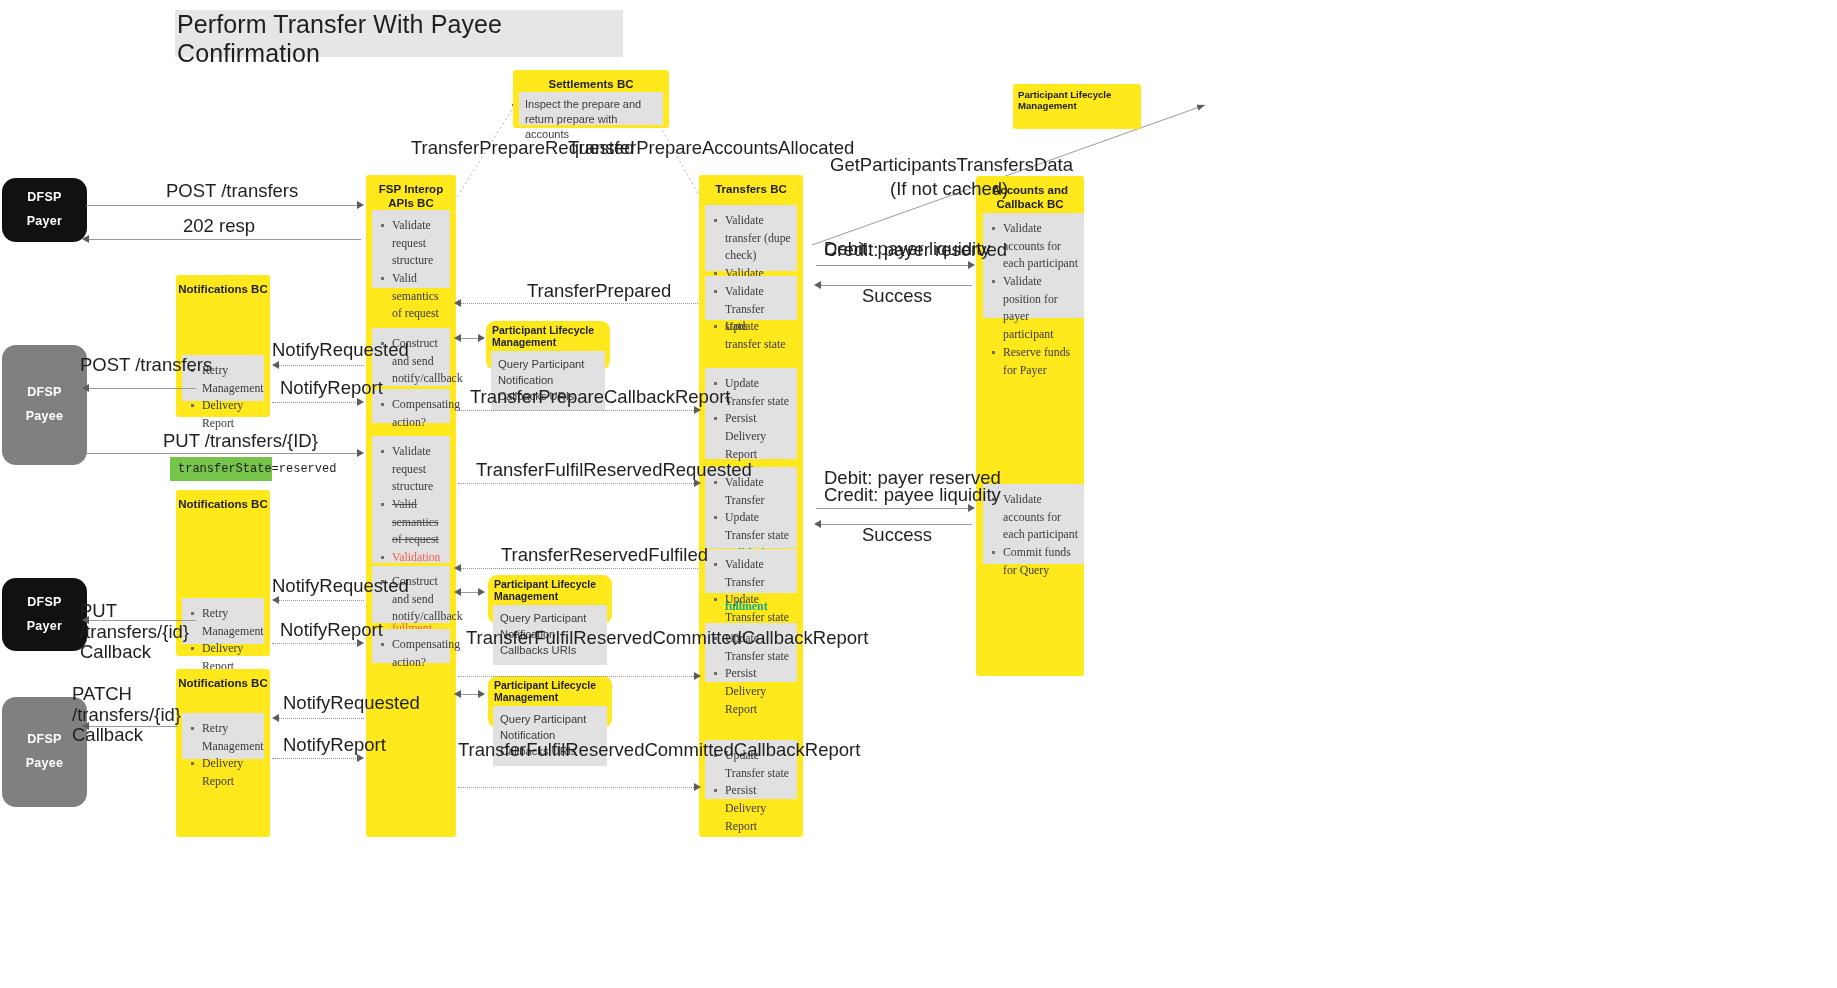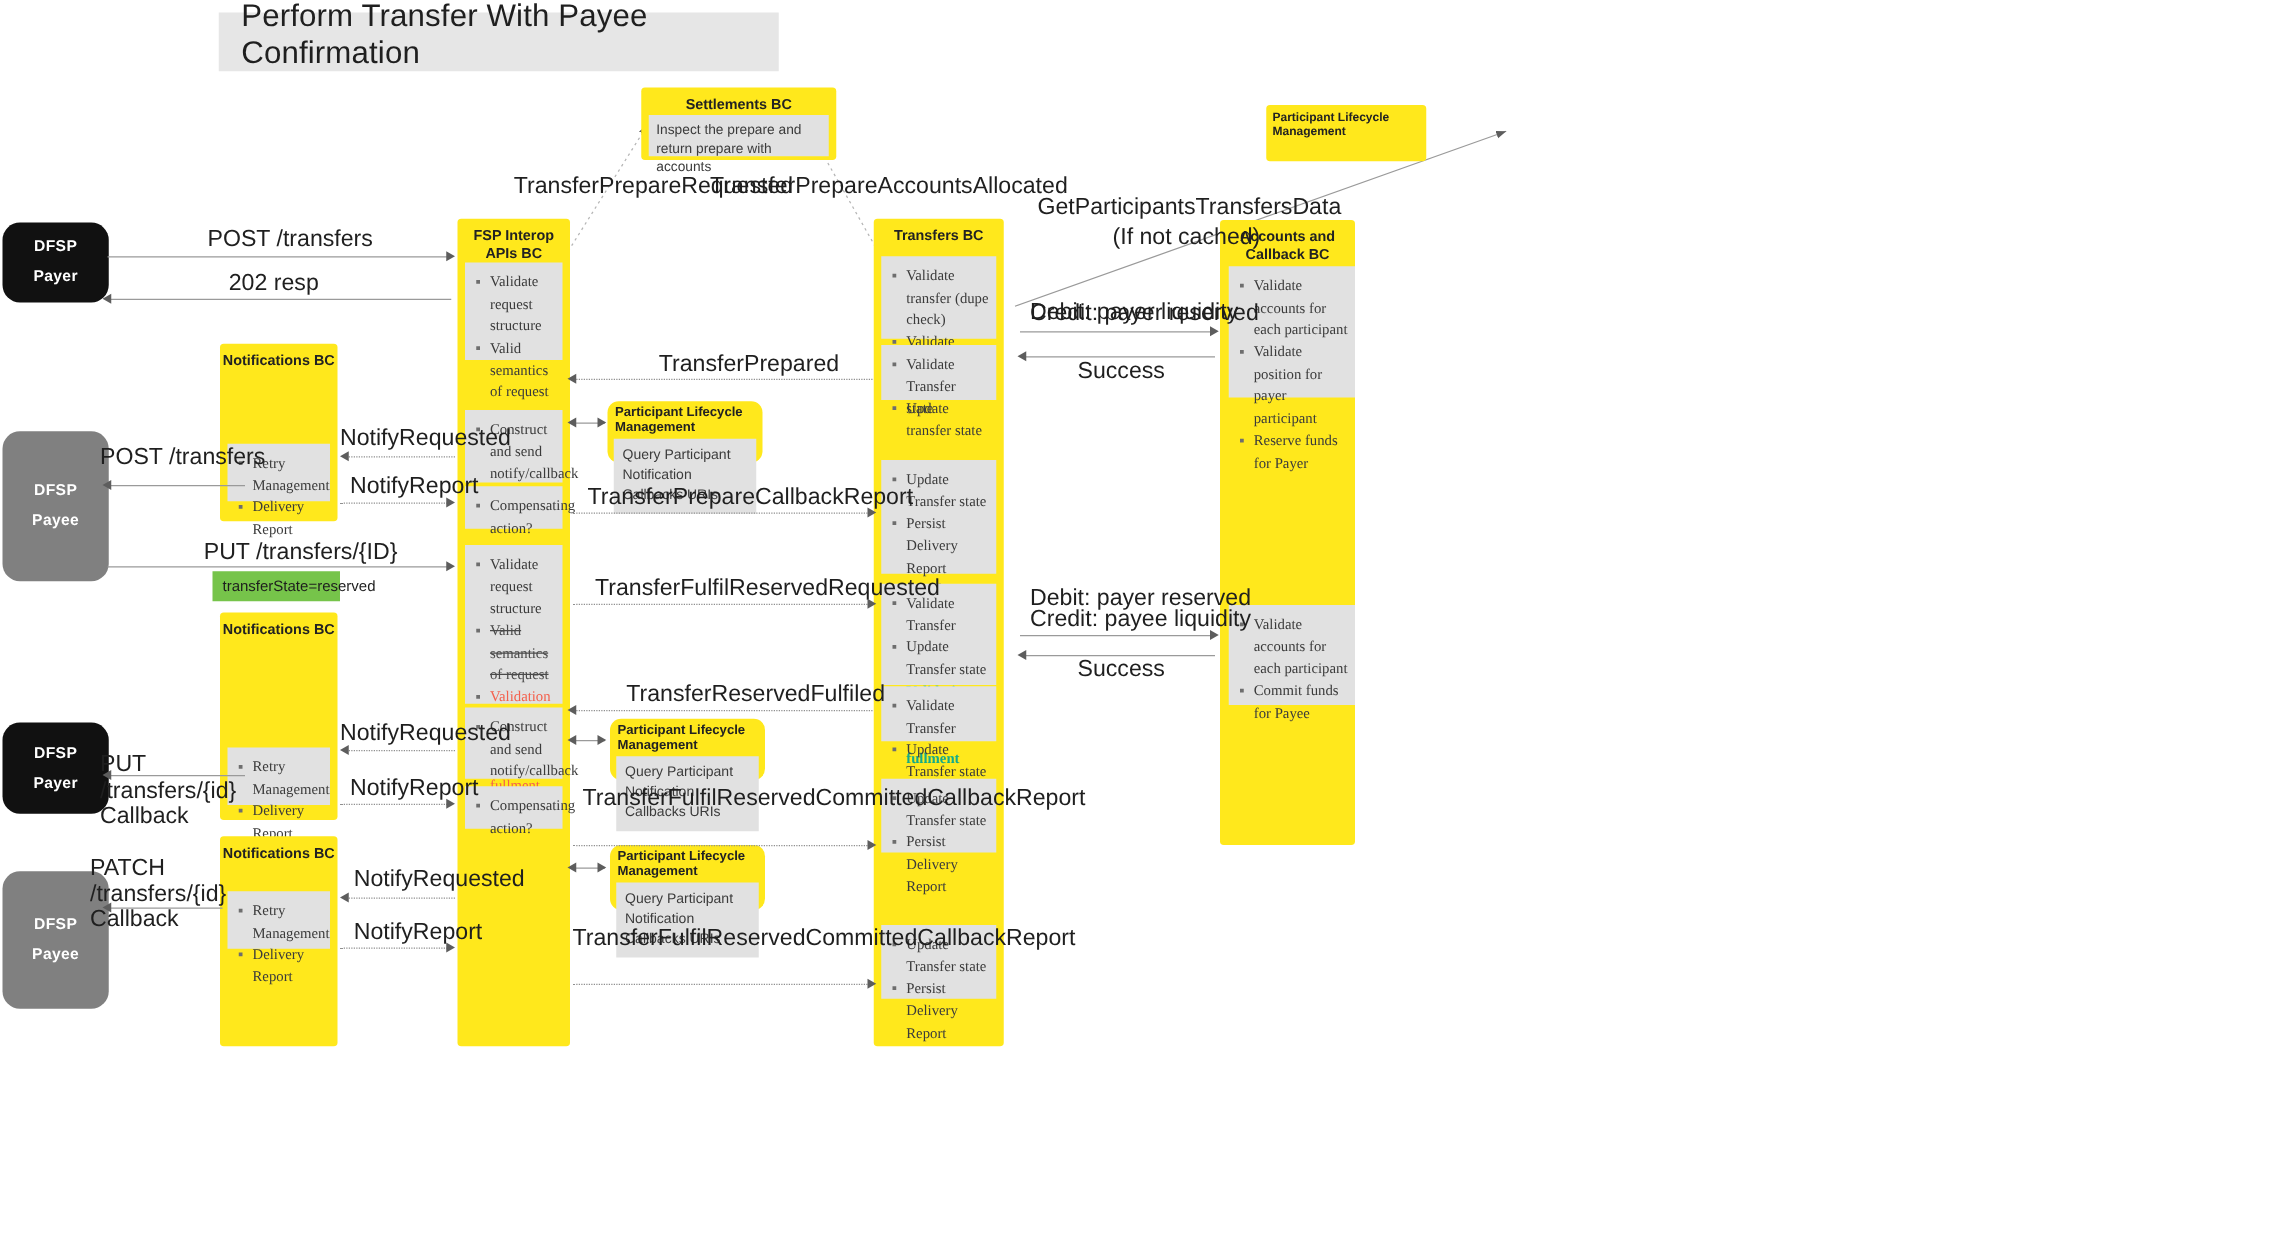--- a/index.html
+++ b/index.html
@@ -12,22 +12,22 @@
     width:1837px;
     height:988px;
     background:#ffffff;
     overflow:hidden;
   }
   .abs{position:absolute;box-sizing:border-box;}
 
   
   .title-band{
     background:#e6e6e6;
-    display:flex;align-items:flex-end;
-    padding-left:18px;
+    display:flex;align-items:flex-start;
+    padding-left:2px;
     font-size:25px;
     color:#1f1f1f;
     letter-spacing:.1px;
   }
 
   
   .actor{
     border-radius:14px;
     display:flex;flex-direction:column;
     align-items:center;justify-content:center;
@@ -115,20 +115,21 @@
   .head{position:absolute;width:0;height:0;}
   .head.r{border-left:7px solid #5d5d5d;border-top:4px solid transparent;border-bottom:4px solid transparent;}
   .head.l{border-right:7px solid #5d5d5d;border-top:4px solid transparent;border-bottom:4px solid transparent;}
 
   .badge{
     background:#76c44a;
     color:#1d1d1d;
     font-size:12px;
     padding:5px 8px;
     text-align:center;
+    font-family:Liberation Mono, monospace;
   }
   svg.diag{position:absolute;left:0;top:0;overflow:visible;pointer-events:none;}
 </style>
 </head>
 <body>
 
 <div id="canvas">
 
   <div class="abs title-band" style="left:175px;top:10px;width:448px;height:47px;">
     <span>Perform Transfer With Payee Confirmation</span>
@@ -274,21 +275,21 @@
   <div class="abs note" style="left:983px;top:213px;width:101px;height:105px;">
     <ul class="pad">
       <li>Validate accounts for each participant</li>
       <li>Validate position for payer participant</li>
       <li>Reserve funds for Payer</li>
     </ul>
   </div>
   <div class="abs note" style="left:983px;top:484px;width:101px;height:80px;">
     <ul class="pad">
       <li>Validate accounts for each participant</li>
-      <li>Commit funds for Payee</li>
+      <li>Commit funds for Query</li>
     </ul>
   </div>
 
   <div class="abs bc" style="left:176px;top:275px;width:94px;height:142px;">
     <div class="bc-title">Notifications BC</div>
   </div>
   <div class="abs note" style="left:182px;top:355px;width:82px;height:46px;">
     <ul class="pad">
       <li>Retry Management</li>
       <li>Delivery Report</li>

